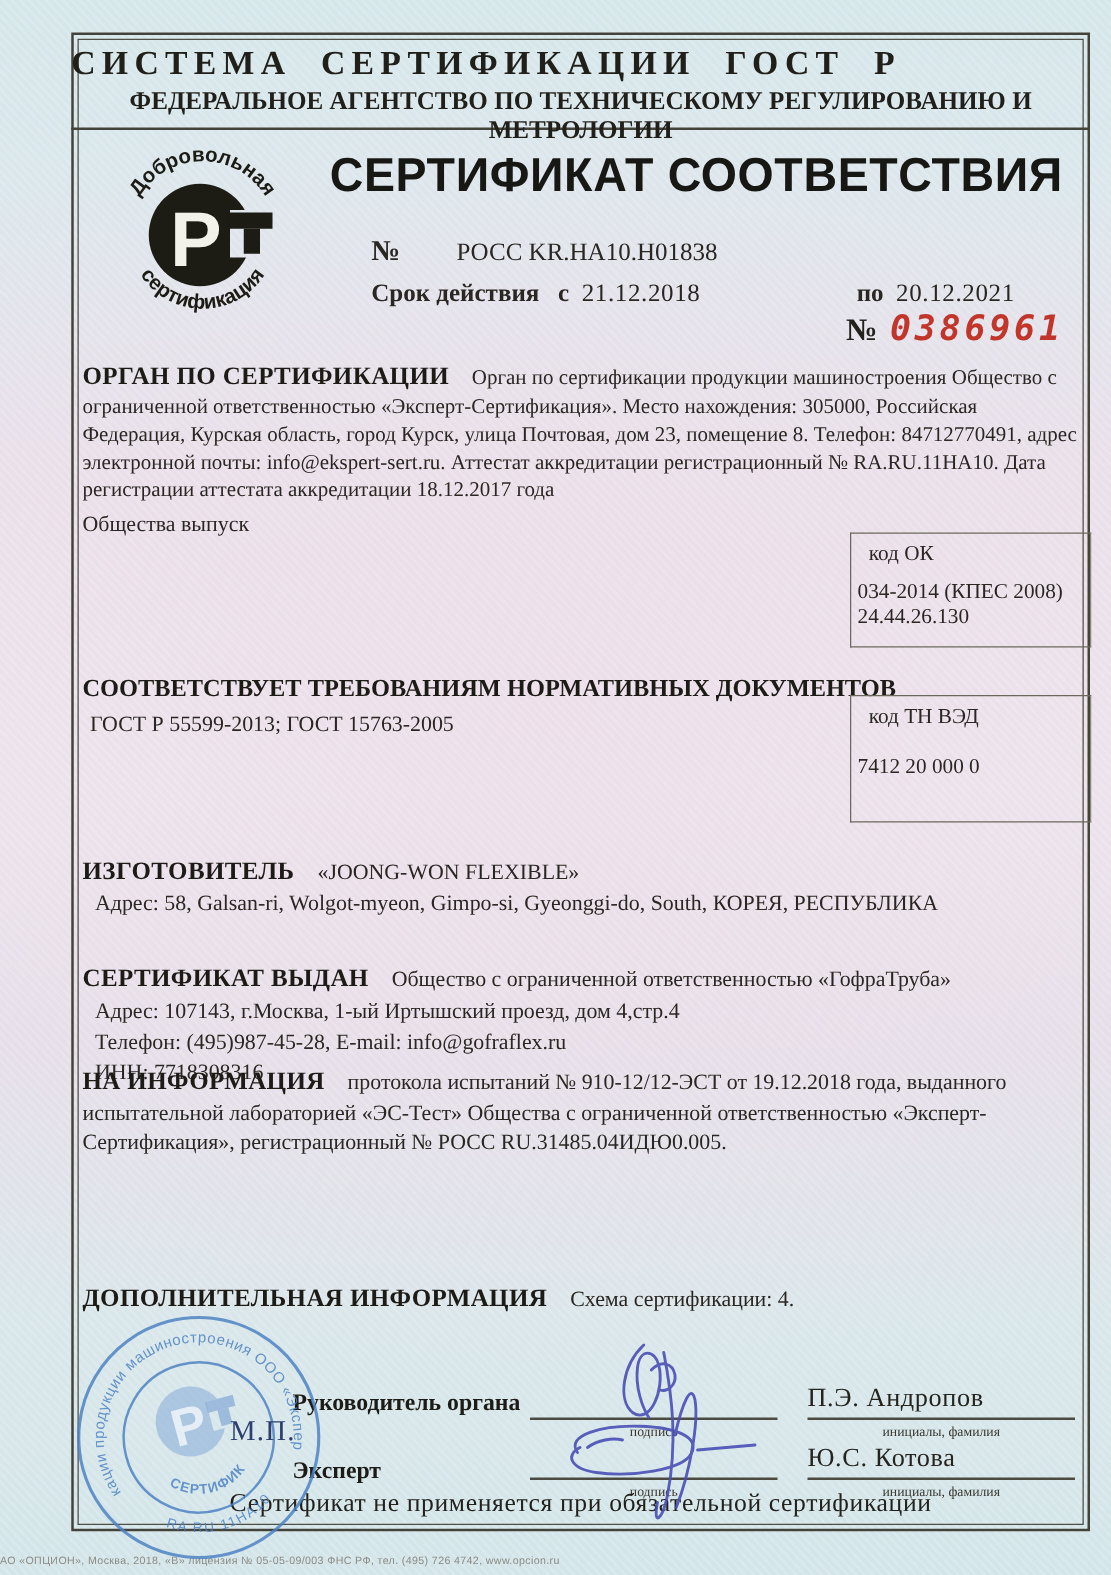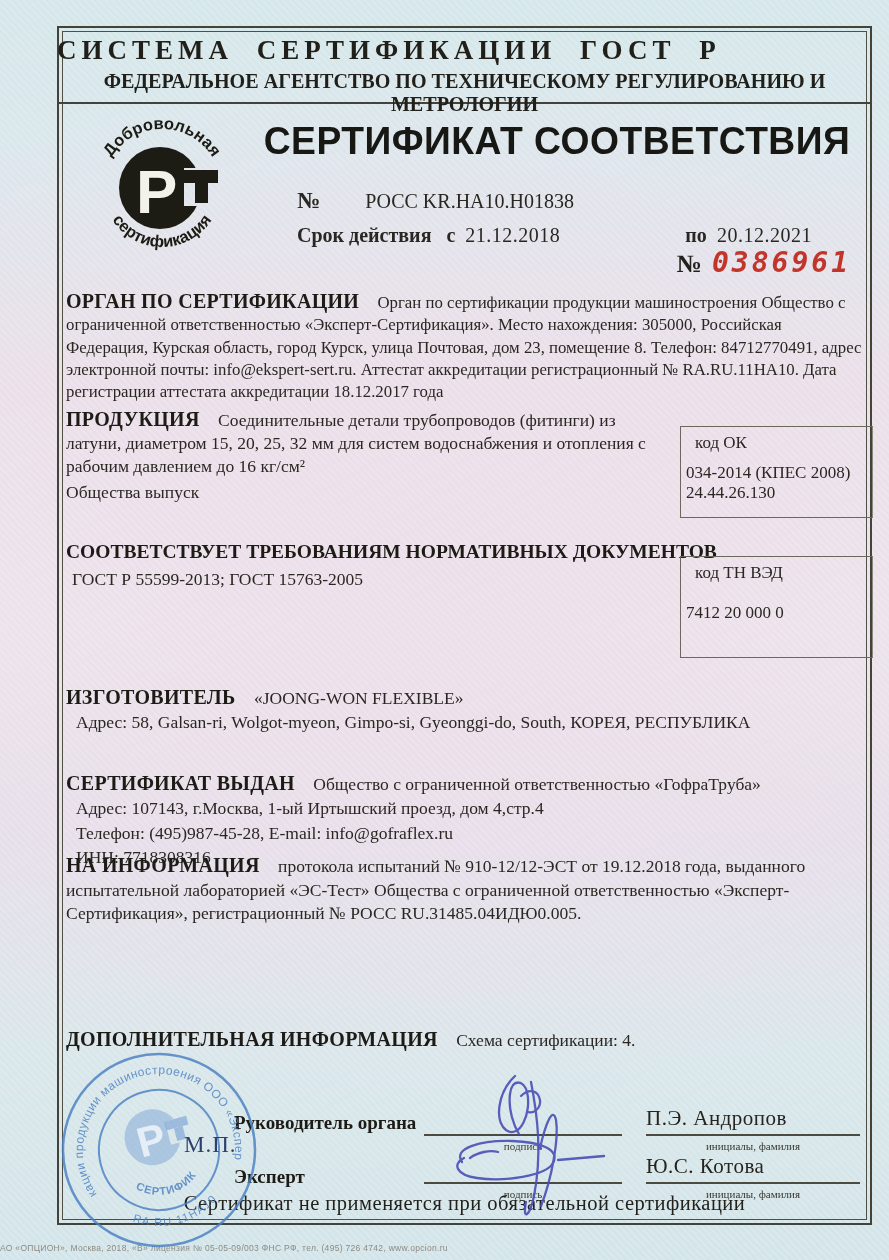--- a/index.html
+++ b/index.html
@@ -120,24 +120,20 @@
     <span class="no">№</span>
     <span class="digits" id="blankDigits" style="color: rgb(194, 53, 43);">0386961</span>
   </div>
 
   <p class="sect org">
     <b class="h">ОРГАН ПО СЕРТИФИКАЦИИ</b>
     <span>Орган по сертификации продукции машиностроения Общество с ограниченной ответственностью «Эксперт-Сертификация». Место нахождения: 305000, Российская Федерация, Курская область, город Курск, улица Почтовая, дом 23, помещение 8. Телефон: 84712770491, адрес электронной почты: info@ekspert-sert.ru. Аттестат аккредитации регистрационный № RA.RU.11HA10. Дата регистрации аттестата аккредитации 18.12.2017 года</span>
   </p>
 
   <div class="sect prod">
-    <p>
-      <b class="h">ПРОДУКЦИЯ</b>
-      <span>Соединительные детали трубопроводов (фитинги) из латуни, диаметром 15, 20, 25, 32 мм для систем водоснабжения и отопления с рабочим давлением до 16 кг/см²</span>
-    </p>
     <div class="serial">Общества выпуск</div>
   </div>
 
   <div class="codebox okbox">
     <div class="cb-label">код ОК</div>
     <div class="cb-line">034-2014 (КПЕС 2008)</div>
     <div class="cb-line">24.44.26.130</div>
   </div>
 
   <div class="comp-h">СООТВЕТСТВУЕТ ТРЕБОВАНИЯМ НОРМАТИВНЫХ ДОКУМЕНТОВ</div>

